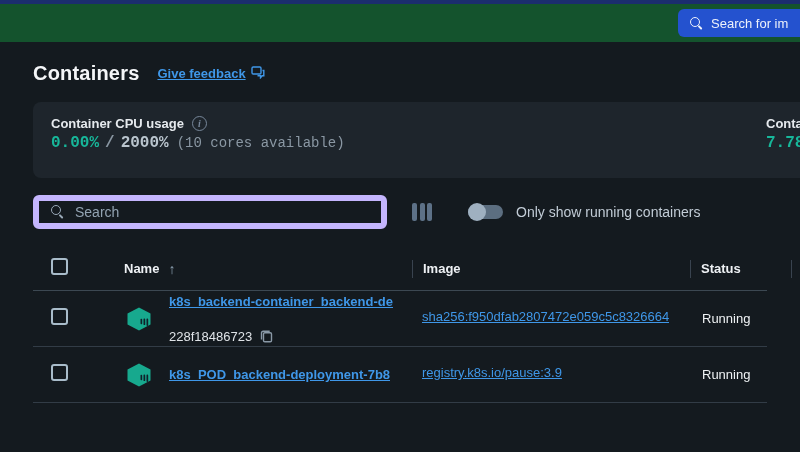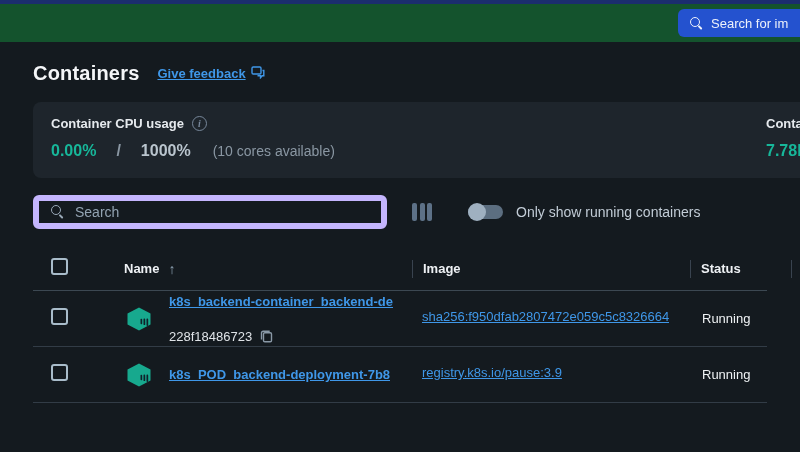--- a/index.html
+++ b/index.html
@@ -50,21 +50,21 @@
     display:flex; justify-content:space-between;
     padding:14px 0 0 18px; position:relative; overflow:hidden;
   }
   .stat-label-row { display:flex; align-items:center; gap:8px; }
   .stat-label { font-size:13px; font-weight:bold; color:#e6eaee; }
   .info-icon {
     width:15px; height:15px; border:1.4px solid #77879a; border-radius:50%;
     color:#77879a; font-size:10px; line-height:13px; text-align:center;
     font-family:"Liberation Serif", serif; font-style:italic; font-weight:bold;
   }
-  .stat-values { margin-top:11px; font-size:16px; display:flex; align-items:baseline; gap:20px; }
+  .stat-values { margin-top:3px; font-size:16px; display:flex; align-items:baseline; gap:6px;font-family:Liberation Mono, monospace; }
   .stat-current { color:#17b79a; font-weight:bold; }
   .stat-sep { color:#8a97a3; font-weight:bold; }
   .stat-limit { color:#bac5ce; font-weight:bold; }
   .stat-note { color:#8a97a3; font-size:14px; font-weight:normal; margin-left:2px; }
   .stat-mem { position:absolute; left:733px; top:14px; width:120px; }
 
   
   .toolbar { margin-top:17px; display:flex; align-items:center; }
   .search-box {
     width:354px; height:34px; border:6px solid #c4b5fd; border-radius:6px;
@@ -156,21 +156,21 @@
 
   <div class="stats-card">
     <div class="stat-cpu">
       <div class="stat-label-row">
         <span class="stat-label">Container CPU usage</span>
         <span class="info-icon">i</span>
       </div>
       <div class="stat-values">
         <span class="stat-current">0.00%</span>
         <span class="stat-sep">/</span>
-        <span class="stat-limit">1000%</span>
+        <span class="stat-limit">2000%</span>
         <span class="stat-note">(10 cores available)</span>
       </div>
     </div>
     <div class="stat-mem">
       <div class="stat-label-row">
         <span class="stat-label">Container m</span>
       </div>
       <div class="stat-values">
         <span class="stat-current">7.78MB /</span>
       </div>

